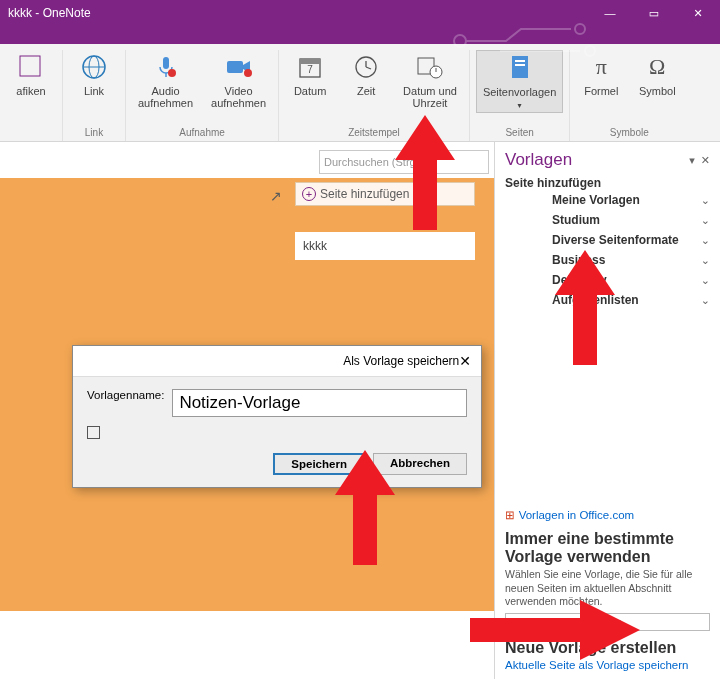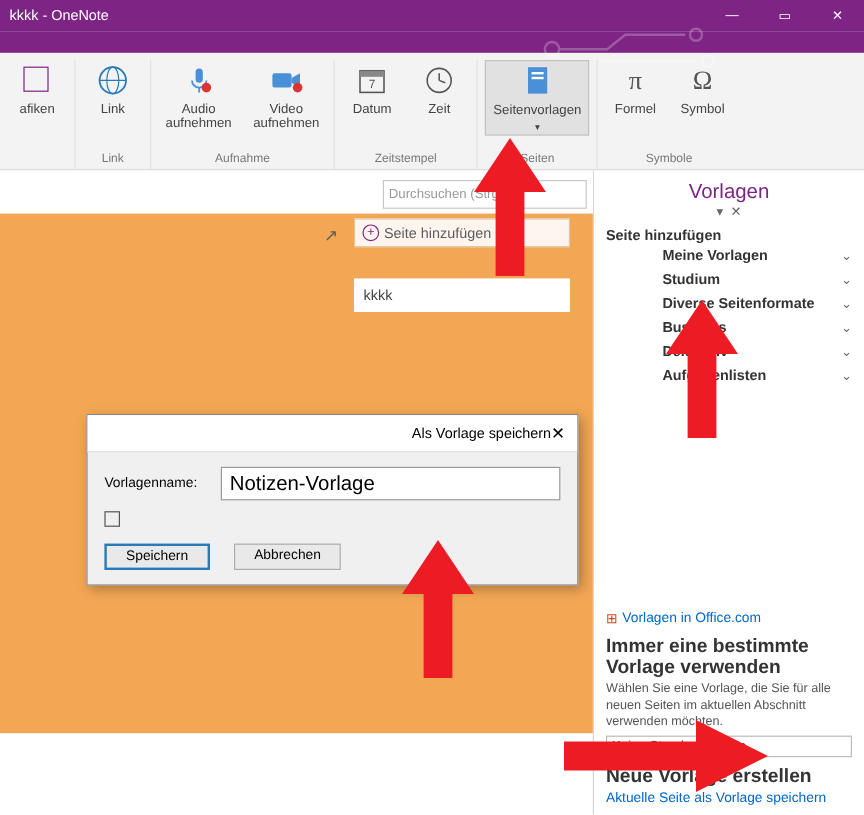--- a/index.html
+++ b/index.html
@@ -20,40 +20,40 @@
   .ribbon-group-label { font-size: 10px; color: #777; margin-top: auto; padding-bottom: 3px;}
   .workspace { display:flex; height: calc(679px - 26px - 18px - 98px); }
   .left-area { flex: 1 1 auto; position: relative; }
   .notebook-tabs { height: 36px; background:#fff; }
   .page-header { background:#f3a754; height: 433px; width: 100%; position: relative; }
   .search-box { position: absolute; top: -28px; right: 5px; width: 170px; height: 24px; border:1px solid #c9c9c9; background:#fff; display:flex; align-items:center; padding:0 4px; font-size:11px; color:#999; }
   .add-page-box { position:absolute; top: 4px; left: 295px; width: 180px; height: 24px; background:#fdf5ee; border:1px solid #e0c9a8; display:flex; align-items:center; gap:4px; padding: 0 6px; font-size:12px; color:#5c5c5c; }
   .expand-icon { position:absolute; top: 10px; left: 270px; font-size: 14px; color:#5a5a5a; }
   .page-item { position:absolute; top: 54px; left: 295px; width: 180px; height: 28px; background:#fff; display:flex; align-items:center; padding:0 8px; font-size:12px; color:#444; }
   .pane { width: 226px; border-left: 1px solid #d6d6d6; background:#fff; padding: 8px 10px; font-size: 11.5px; color:#333; display:flex; flex-direction:column; overflow:hidden;}
-  .pane-title { color:#7d2484; font-size: 17px; margin-bottom: 4px; display:flex; align-items:center; justify-content:space-between;flex-direction:column;}
+  .pane-title { color:#7d2484; font-size: 17px; margin-bottom: 4px; display:flex; align-items:center; justify-content:space-between;}
   .pane-close-group { font-size:11px; color:#666; display:flex; gap:6px;}
   .pane-sub { font-weight:bold; font-size: 12px; margin-top: 2px;}
   .pane-desc { font-size: 11px; color:#555; margin: 3px 0 6px 0; line-height:1.3;}
   .cat { display:flex; justify-content:space-between; align-items:center; font-weight:bold; font-size:12px; padding:3px 0; cursor:pointer;margin-left:47px; }
   .cat .chev { font-size:11px; color:#666; font-weight:normal;}
   .pane-spacer { flex:1 1 auto; }
   .office-link { color:#0066cc; font-size:11.5px; display:flex; align-items:center; gap:4px; margin: 4px 0;}
   .pane-sec-title { font-weight:bold; font-size: 16px; margin-top:4px;}
   .pane-sec-desc { font-size:10.5px; color:#555; margin:2px 0 4px 0; line-height:1.3;}
   .pane-select { width:100%; border:1px solid #bbb; background:#fff; font-size:11px; padding:2px 4px; }
   .pane-link-bottom { color:#0066cc; font-size:11.5px; margin-top:2px; }
   .dialog { position:absolute; left: 72px; top: 345px; width: 410px; background:#f0f0f0; border:1px solid #888; box-shadow: 3px 3px 10px rgba(0,0,0,0.3); }
   .dialog-title { background:#fff; padding: 7px 10px; font-size:12px; display:flex; justify-content:flex-end; align-items:center; border-bottom:1px solid #ddd;}
   .dialog-body { padding: 12px 14px; font-size:11.5px; }
-  .dlg-row { display:flex; align-items:center; gap:20px; margin-bottom:8px;}
+  .dlg-row { display:flex; align-items:flex-start; gap:8px; margin-bottom:8px;}
   .dlg-input { flex:1; border:1px solid #999; padding:3px 6px; font-size:17px; background:#fff;}
   .dlg-check-row { display:flex; align-items:flex-start; gap:6px; font-size:11.5px; color:#333; margin: 4px 0 14px 0;}
   .dlg-check { width:13px; height:13px; border:1px solid #555; margin-top:1px; }
-  .dlg-buttons { display:flex; gap:20px; }
+  .dlg-buttons { display:flex; justify-content:flex-end; gap:8px;font-weight:bold; }
   .dlg-btn { padding: 3px 16px; font-size:11.5px; background:#e9e9e9; border:1px solid #adadad; }
   .dlg-btn.primary { border:2px solid #2a7ab9; }
   .arrow { position:absolute; pointer-events:none; }
 </style>
 </head>
 <body>
 
 <div class="titlebar">
   <span class="titlebar-text">kkkk - OneNote</span>
   <div class="titlebar-controls">
@@ -146,20 +146,31 @@
       <div class="ribbon-item">
         <div class="ribbon-icon">
             <svg width="26" height="26">
               <circle cx="13" cy="13" r="10" fill="none" stroke="#555" stroke-width="1.3"></circle>
               <line x1="13" y1="13" x2="13" y2="7" stroke="#555" stroke-width="1.3"></line>
               <line x1="13" y1="13" x2="18" y2="15" stroke="#555" stroke-width="1.3"></line>
             </svg>
           </div>
         <span>Zeit</span>
       </div>
+      <div class="ribbon-item">
+        <div class="ribbon-icon">
+            <svg width="28" height="26">
+              <rect x="2" y="4" width="16" height="16" fill="none" stroke="#555"></rect>
+              <circle cx="20" cy="18" r="6" fill="#fff" stroke="#555"></circle>
+              <line x1="20" y1="18" x2="20" y2="14" stroke="#555"></line>
+            </svg>
+          </div>
+        <span style="white-space:pre-line">Datum und
+Uhrzeit</span>
+      </div>
     </div>
     <div class="ribbon-group-label">Zeitstempel</div>
   </div>
   <div class="ribbon-group">
     <div class="ribbon-items">
       <div class="ribbon-item active">
         <div class="ribbon-icon">
             <svg width="24" height="28">
               <rect x="4" y="2" width="16" height="22" fill="#4a90d9"></rect>
               <rect x="7" y="6" width="10" height="2" fill="#fff"></rect>

